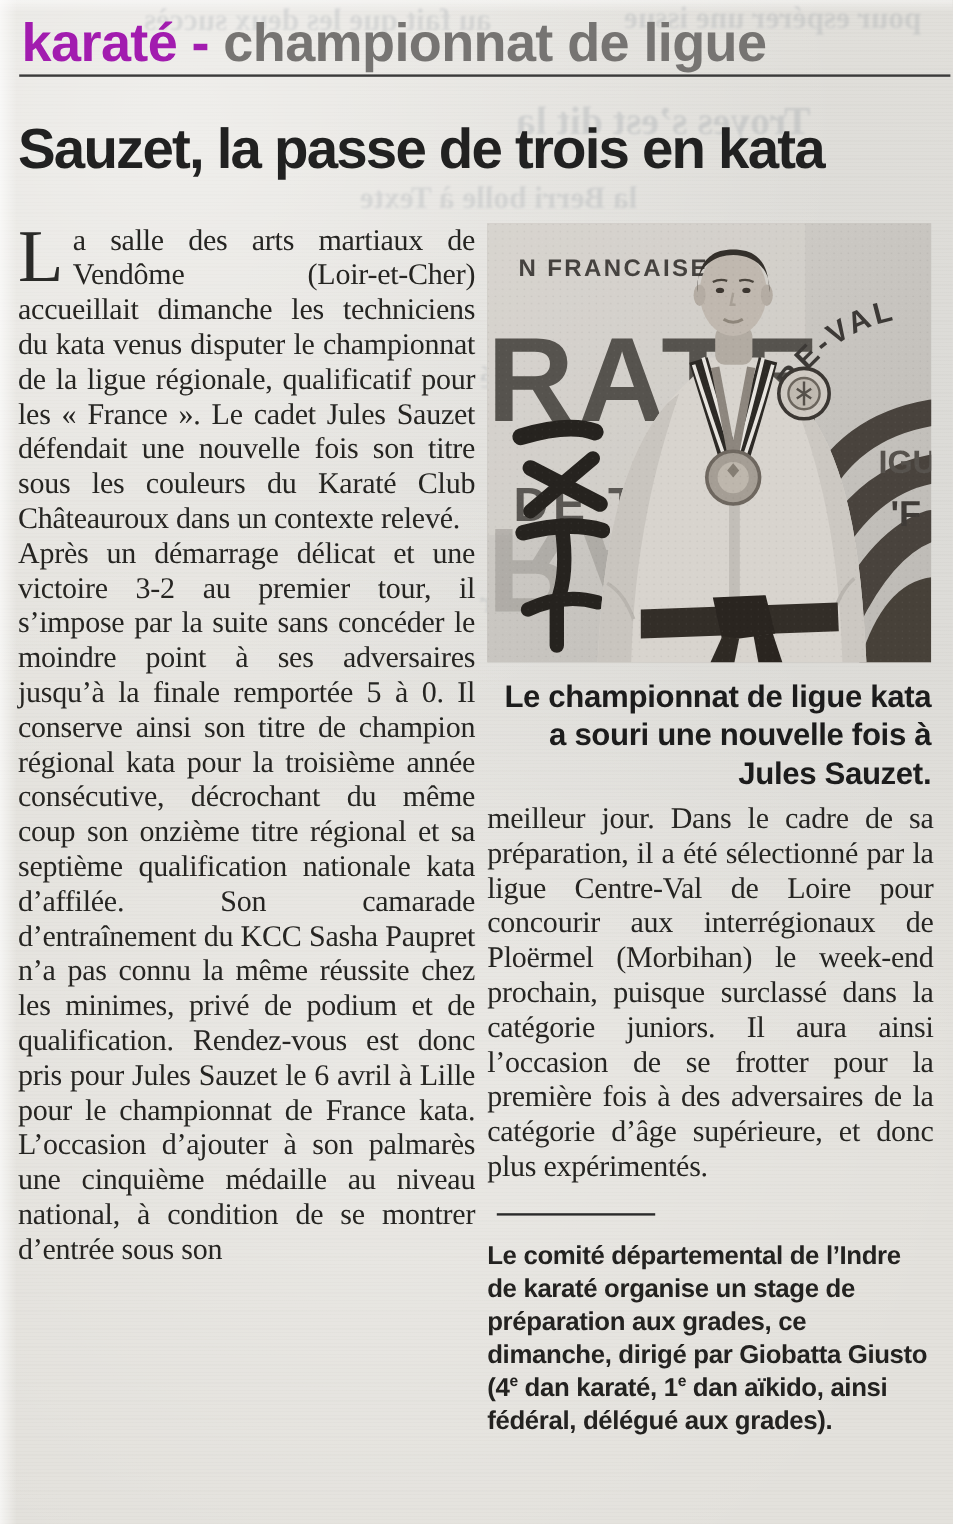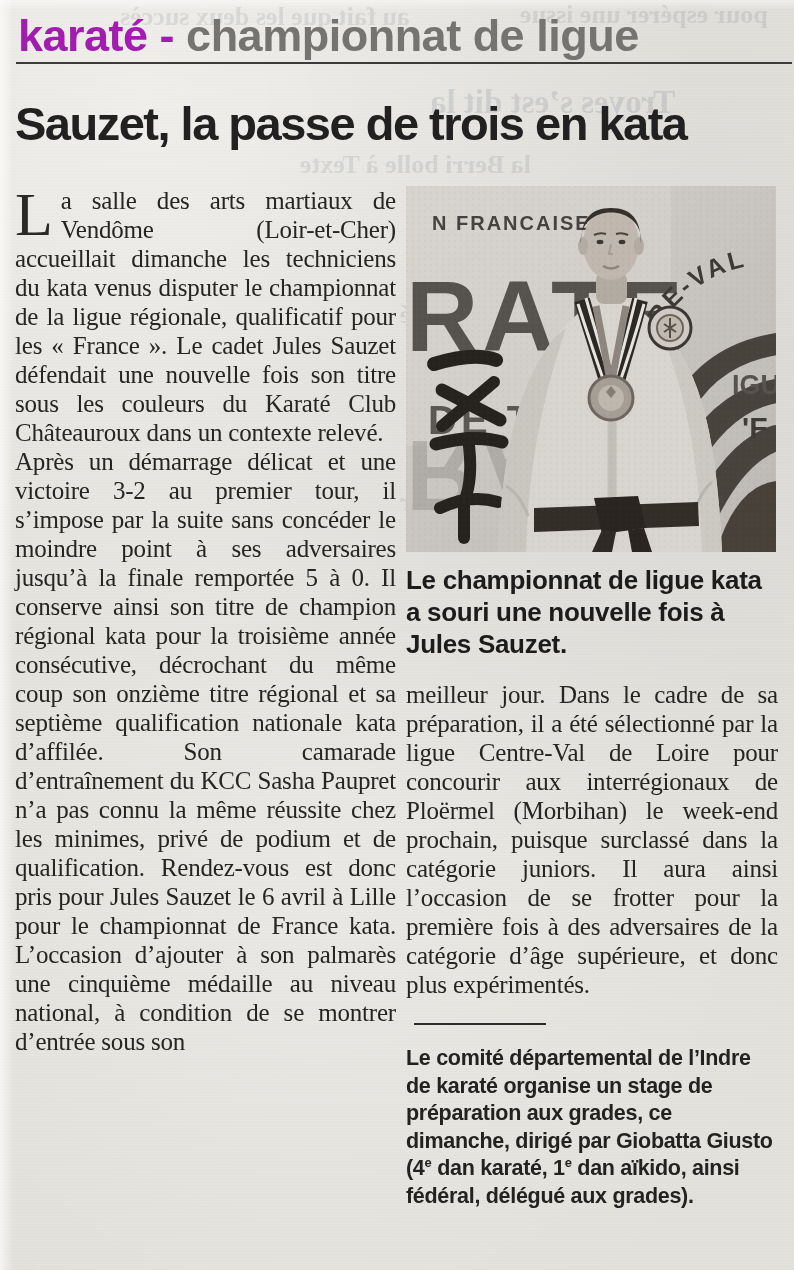--- a/index.html
+++ b/index.html
@@ -54,23 +54,23 @@
   .dropcap{
     float:left;font-size:62px;line-height:50px;
     padding:3px 8px 0 0;color:#2a2a28;font-weight:normal;
   }
 
   .photo-wrap{margin:0;width:370px;}
   .photo-frame{width:370px;height:366px;display:block;background:#c8c5c0;}
   .caption{
     margin-top:12px;width:370px;
     font-family:"Liberation Sans","DejaVu Sans",sans-serif;
-    font-weight:bold;font-size:26px;line-height:32px;color:#1c1c1c;letter-spacing:-.3px;
-  }
-  .col-right .body-p{margin-top:20px;}
+    font-weight:bold;font-size:26px;line-height:32px;color:#1c1c1c;letter-spacing:-.3px;text-align:right;
+  }
+  .col-right .body-p{margin-top:8px;}
 
   .note-rule{margin:24px 0 0 8px;width:132px;height:0;border-top:2px solid #2b2b2b;}
   .note{
     margin:20px 0 0 0;
     font-family:"Liberation Sans","DejaVu Sans",sans-serif;
     font-weight:bold;font-size:21.5px;line-height:27.5px;
     color:#232220;letter-spacing:-.3px;
   }
   .note sup{font-size:13px;line-height:0;}
 

